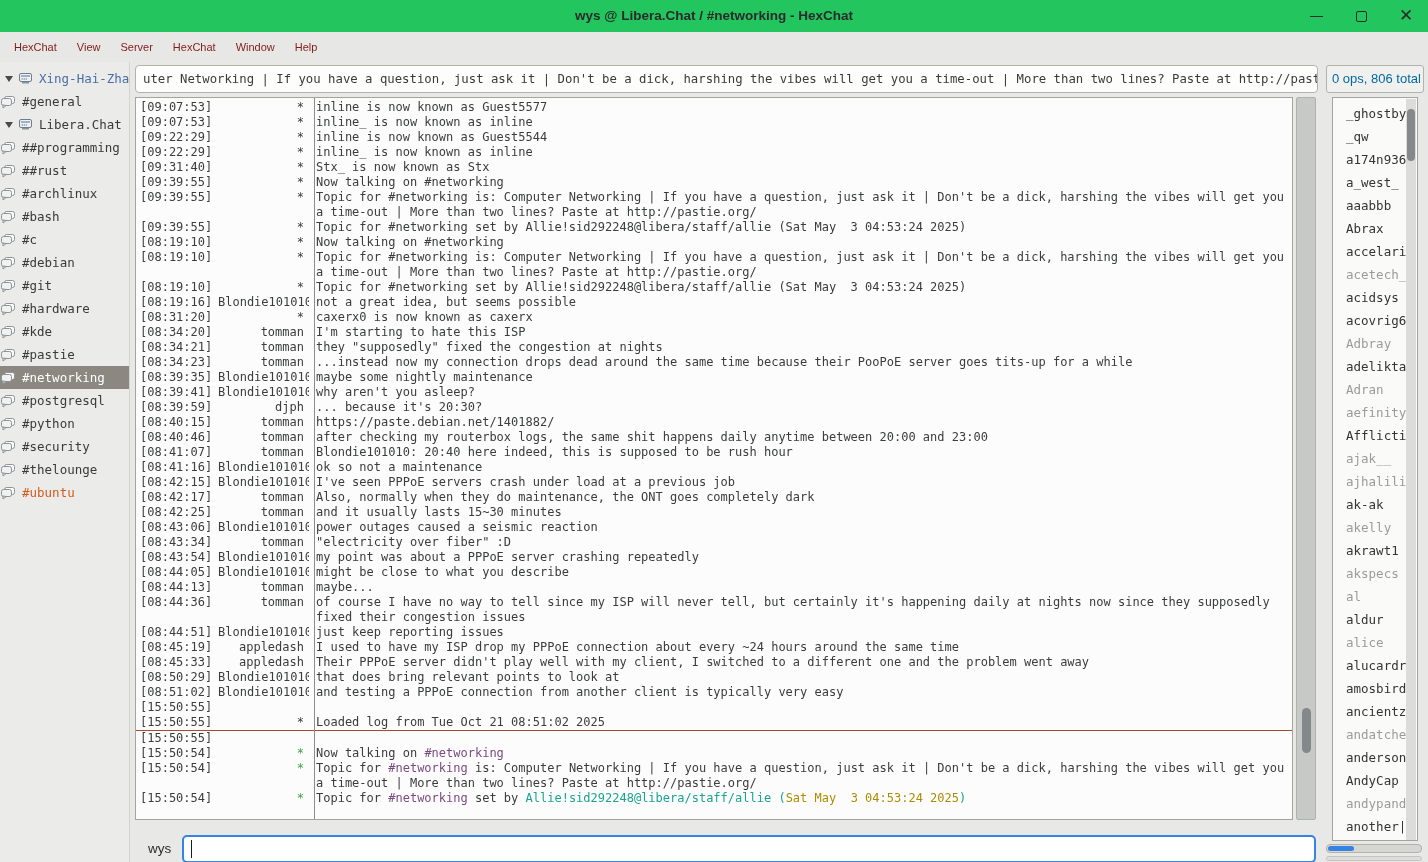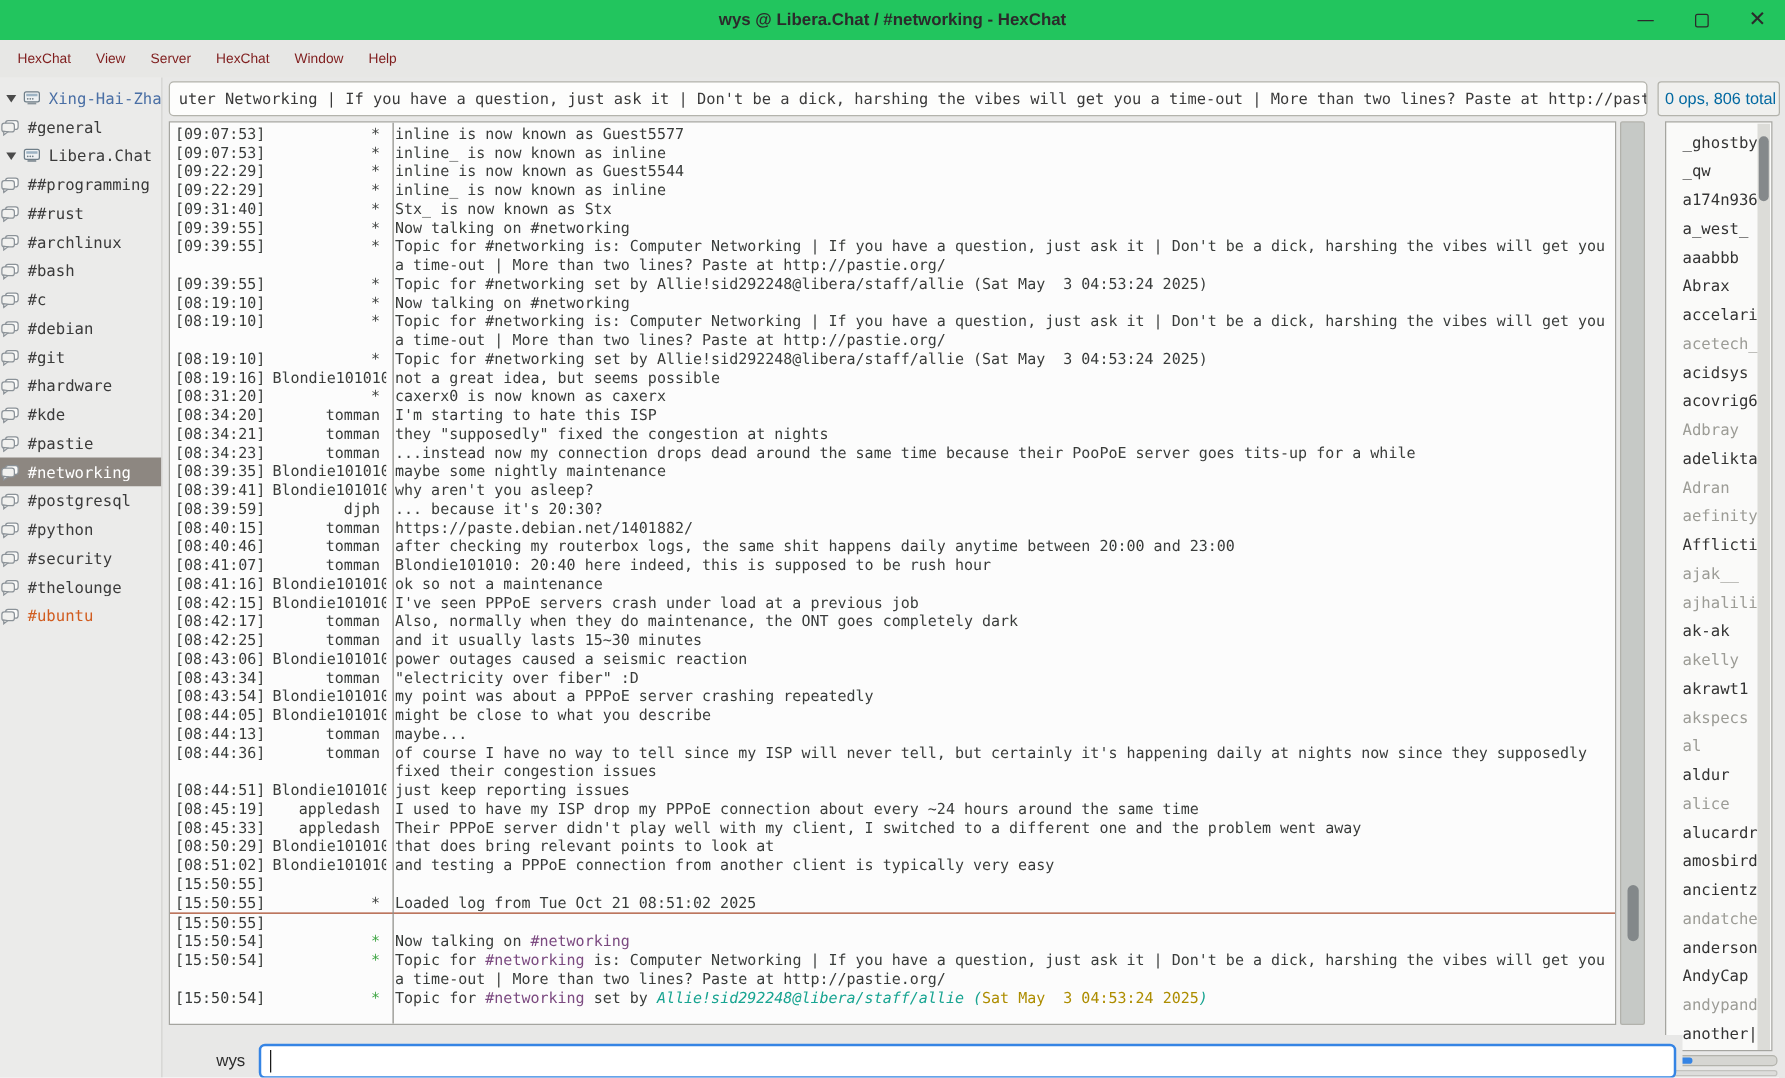--- a/index.html
+++ b/index.html
@@ -54,31 +54,31 @@
   
   .chatbox{position:absolute;left:135px;top:97px;width:1158px;height:723px;background:#fcfcfc;
            border:1px solid #a5a5a0;overflow:hidden;padding-top:2px;}
   .chat-vsep{position:absolute;left:178px;top:0;bottom:0;width:1px;background:#8d8d88;}
   .chat-line{display:flex;font-family:"DejaVu Sans Mono",monospace;font-size:12px;line-height:15px;color:var(--fg);}
   .c-time{flex:none;width:82px;padding-left:4px;white-space:pre;}
   .c-nick{flex:none;width:91px;text-align:right;padding-right:5px;white-space:pre;overflow:hidden;}
   .c-nick.green{color:var(--green);}
   .c-msg{flex:1;padding-left:7px;white-space:pre-wrap;word-wrap:break-word;min-height:15px;}
   .c-purple{color:var(--purple);}
-  .c-teal{color:var(--teal);font-style:italic;}
+  .c-teal{color:var(--teal);}
   .c-olive{color:var(--olive);}
   .marker-line{height:0;border-top:1px solid var(--marker);}
 
   
   .vscroll{position:absolute;left:1296px;top:97px;width:20px;height:723px;background:#c6c9c6;
            border:1px solid #b2b2ac;border-radius:2px;}
   .vscroll .thumb{position:absolute;left:5px;width:9px;background:#83888a;border-radius:5px;}
 
   
-  .inputbar{position:absolute;left:131px;top:828px;width:1190px;height:26px;background:#e8e8e7;margin-left:25px;}
+  .inputbar{position:absolute;left:131px;top:828px;width:1190px;height:26px;background:#e8e8e7;}
   .input-nick{position:absolute;left:17px;top:0;height:42px;line-height:42px;font-size:13.5px;color:#2d2d2d;}
   .msg-input{position:absolute;left:51px;top:7px;width:1134px;height:28px;background:#ffffff;
              border:2px solid var(--accent);border-radius:5px;outline:none;
              font-family:"DejaVu Sans Mono",monospace;font-size:12.5px;color:#333;padding:0 6px;}
   .fake-caret{position:absolute;left:60px;top:12px;width:1px;height:18px;background:#1a1a1a;}
 
   
   .ulheader{position:absolute;left:1326px;top:65px;width:98px;height:28px;background:#f0f0ee;
             border:1px solid #b3b3ac;border-radius:3px;line-height:26px;padding:0 5px;
             font-size:13px;color:#0369a1;white-space:nowrap;overflow:hidden;}

